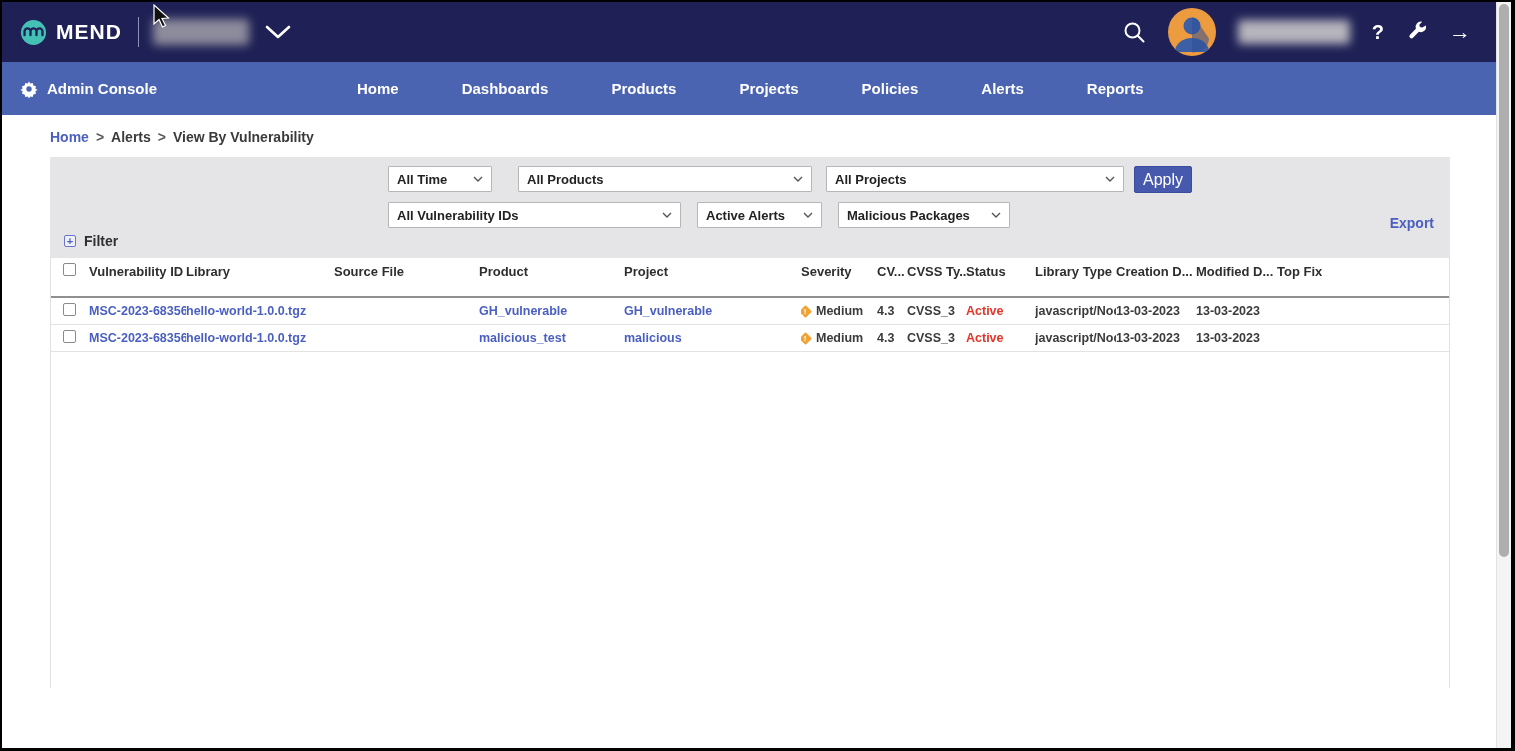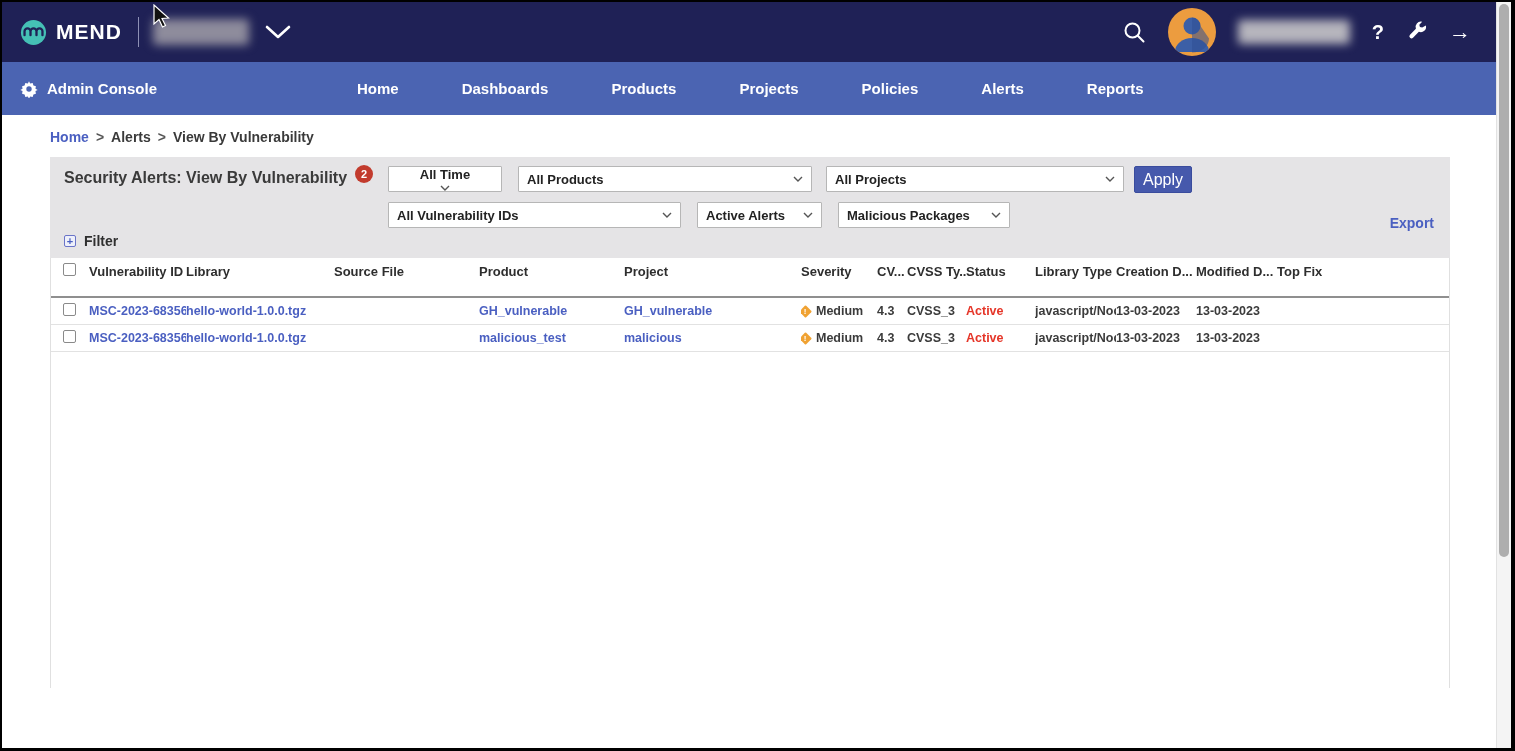--- a/index.html
+++ b/index.html
@@ -183,26 +183,22 @@
 
   <div class="breadcrumb">
     <span class="crumb-link">Home</span>
     <span class="crumb-sep">&gt;</span>
     <span>Alerts</span>
     <span class="crumb-sep">&gt;</span>
     <span>View By Vulnerability</span>
   </div>
 
   <div class="panel">
-    <div class="panel-title-row">
-      <span class="panel-title">Security Alerts: View By Vulnerability</span>
-      <span class="badge">2</span>
-    </div>
-
-    <div class="select" style="left:338px; top:9px; width:114px;flex-direction:column;">
+
+    <div class="select" style="left:338px; top:9px; width:104px;">
       <span>All Time</span>
       <span class="chev">
           <svg width="10" height="6" viewBox="0 0 10 6">
             <polyline points="1,1 5,5 9,1" fill="none" stroke="#555" stroke-width="1.4"></polyline>
           </svg>
         </span>
     </div>
     <div class="select" style="left:468px; top:9px; width:294px;">
       <span>All Products</span>
       <span class="chev">

